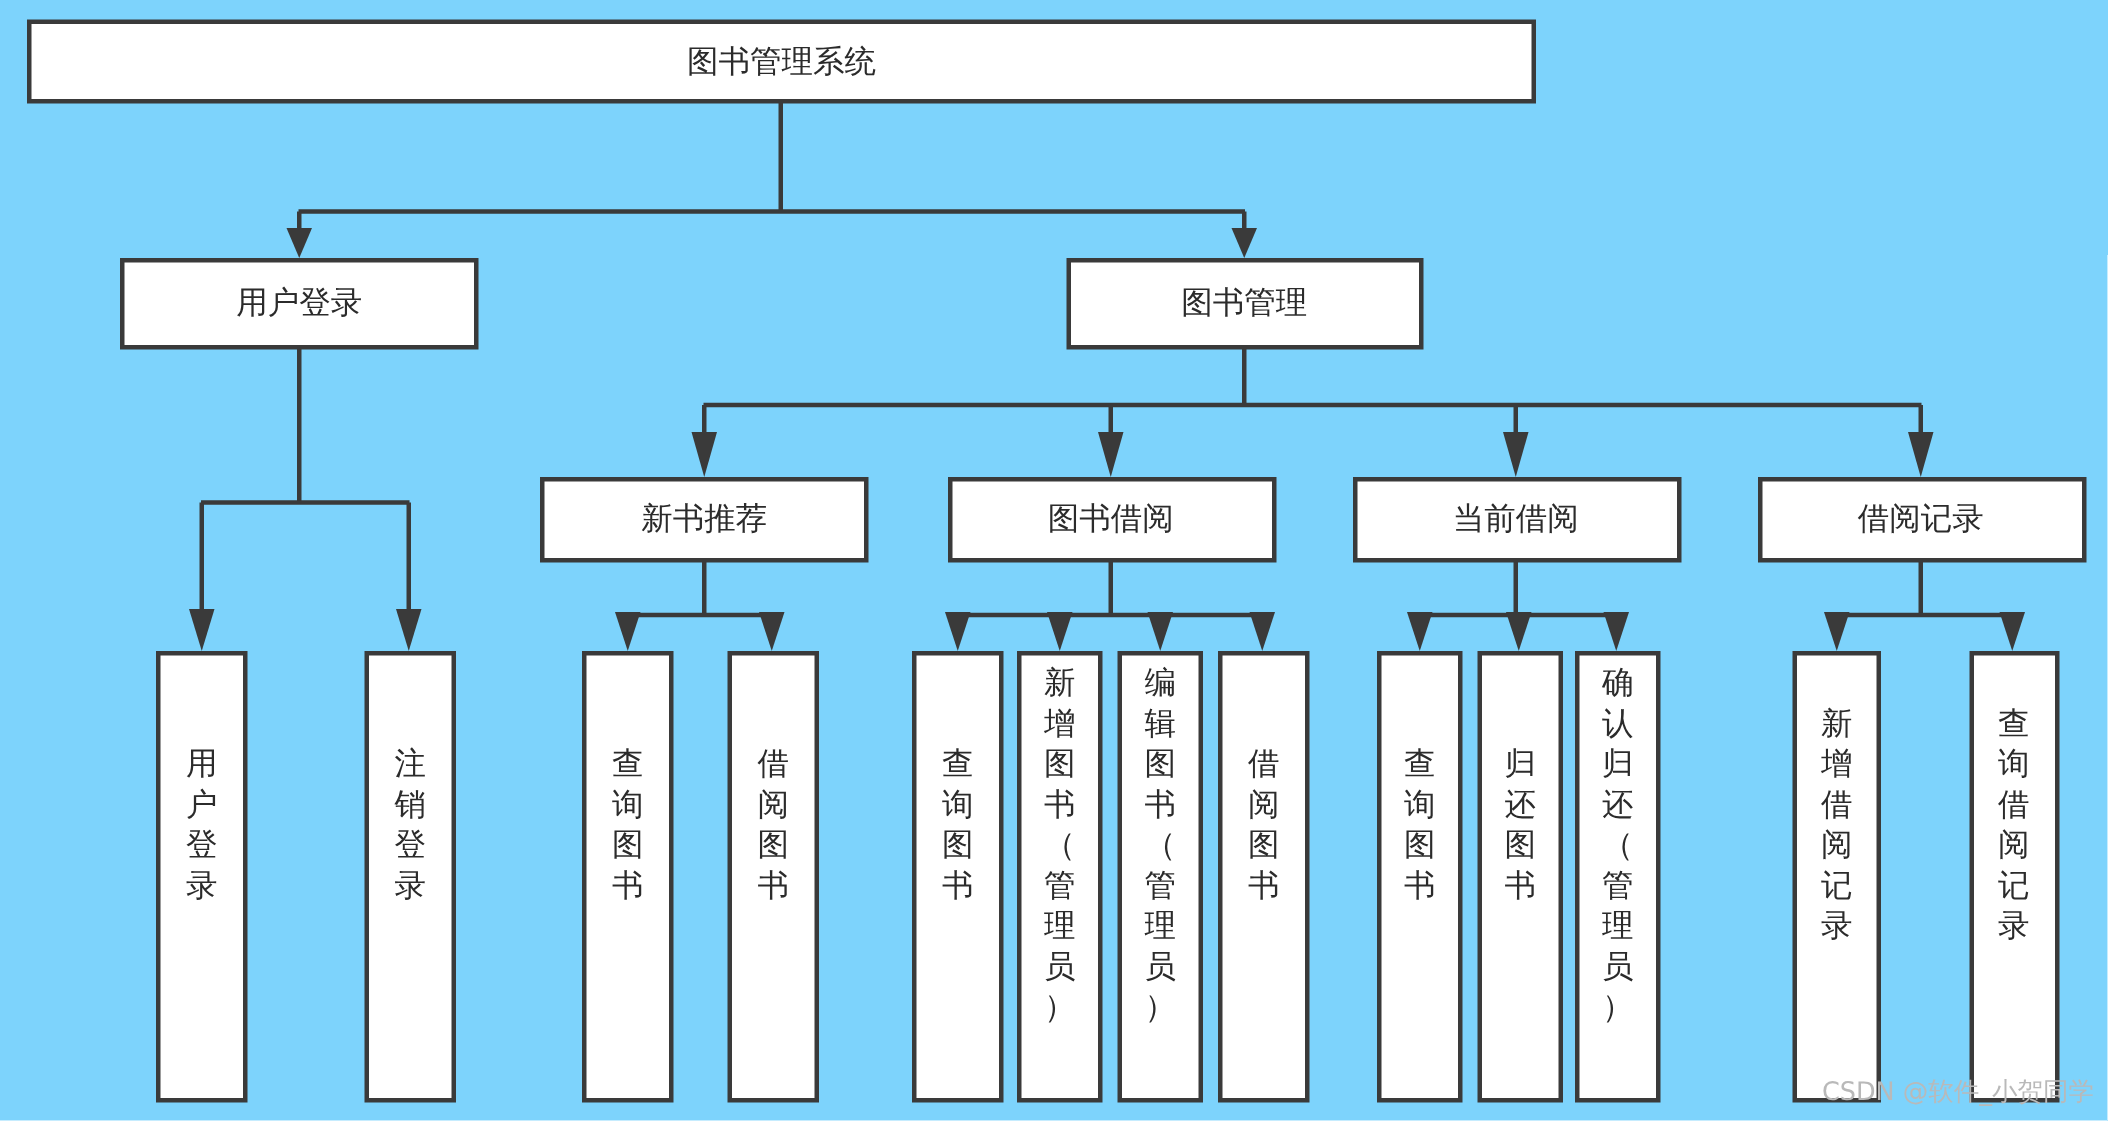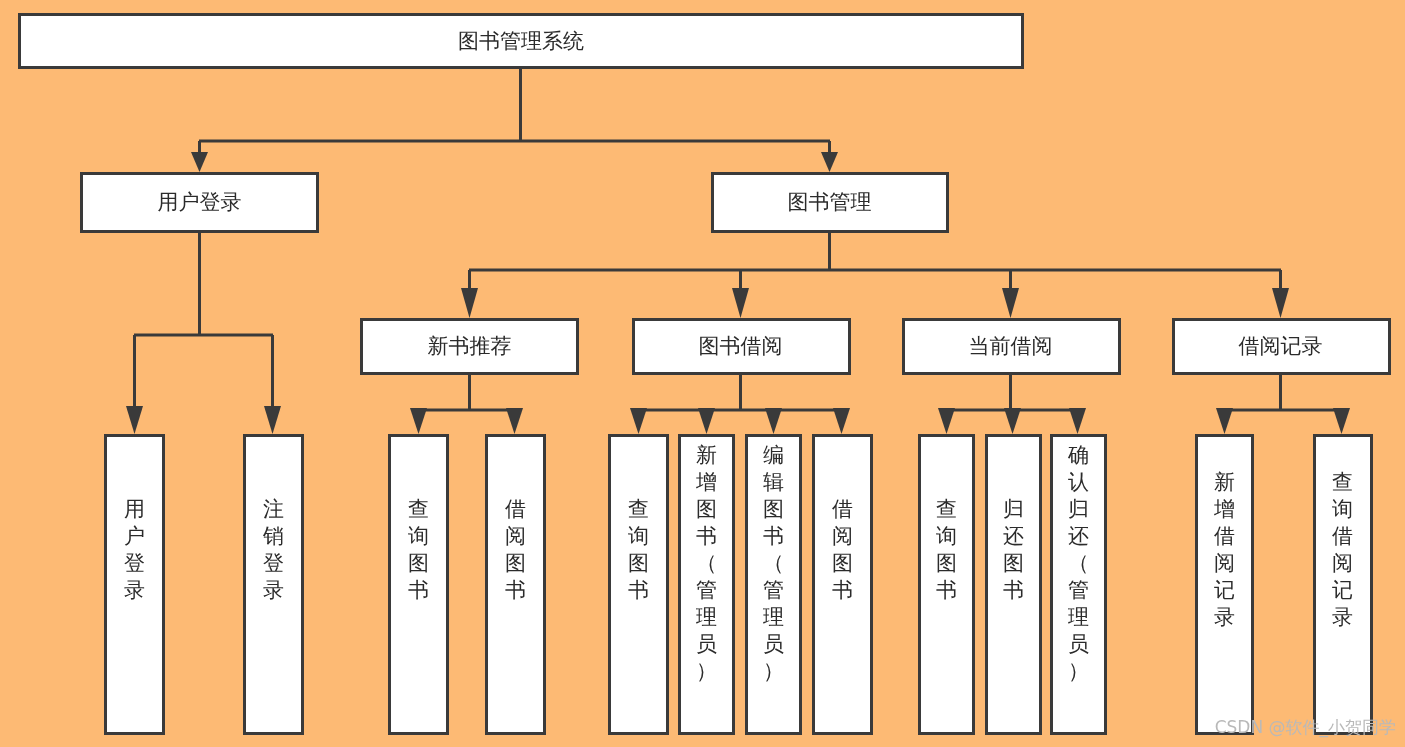--- a/index.html
+++ b/index.html
@@ -8,21 +8,21 @@
     padding: 0;
     background: #ffffff;
   }
   body {
     font-family: "DejaVu Sans", "Liberation Sans", sans-serif;
   }
   #diagram-root {
     position: relative;
     width: 1405px;
     height: 747px;
-    background: #fdba74;
+    background: #7dd3fc;
     overflow: hidden;
   }
   svg.diagram-canvas {
     position: absolute;
     left: 0;
     top: 0;
     width: 1405px;
     height: 747px;
     display: block;
   }

